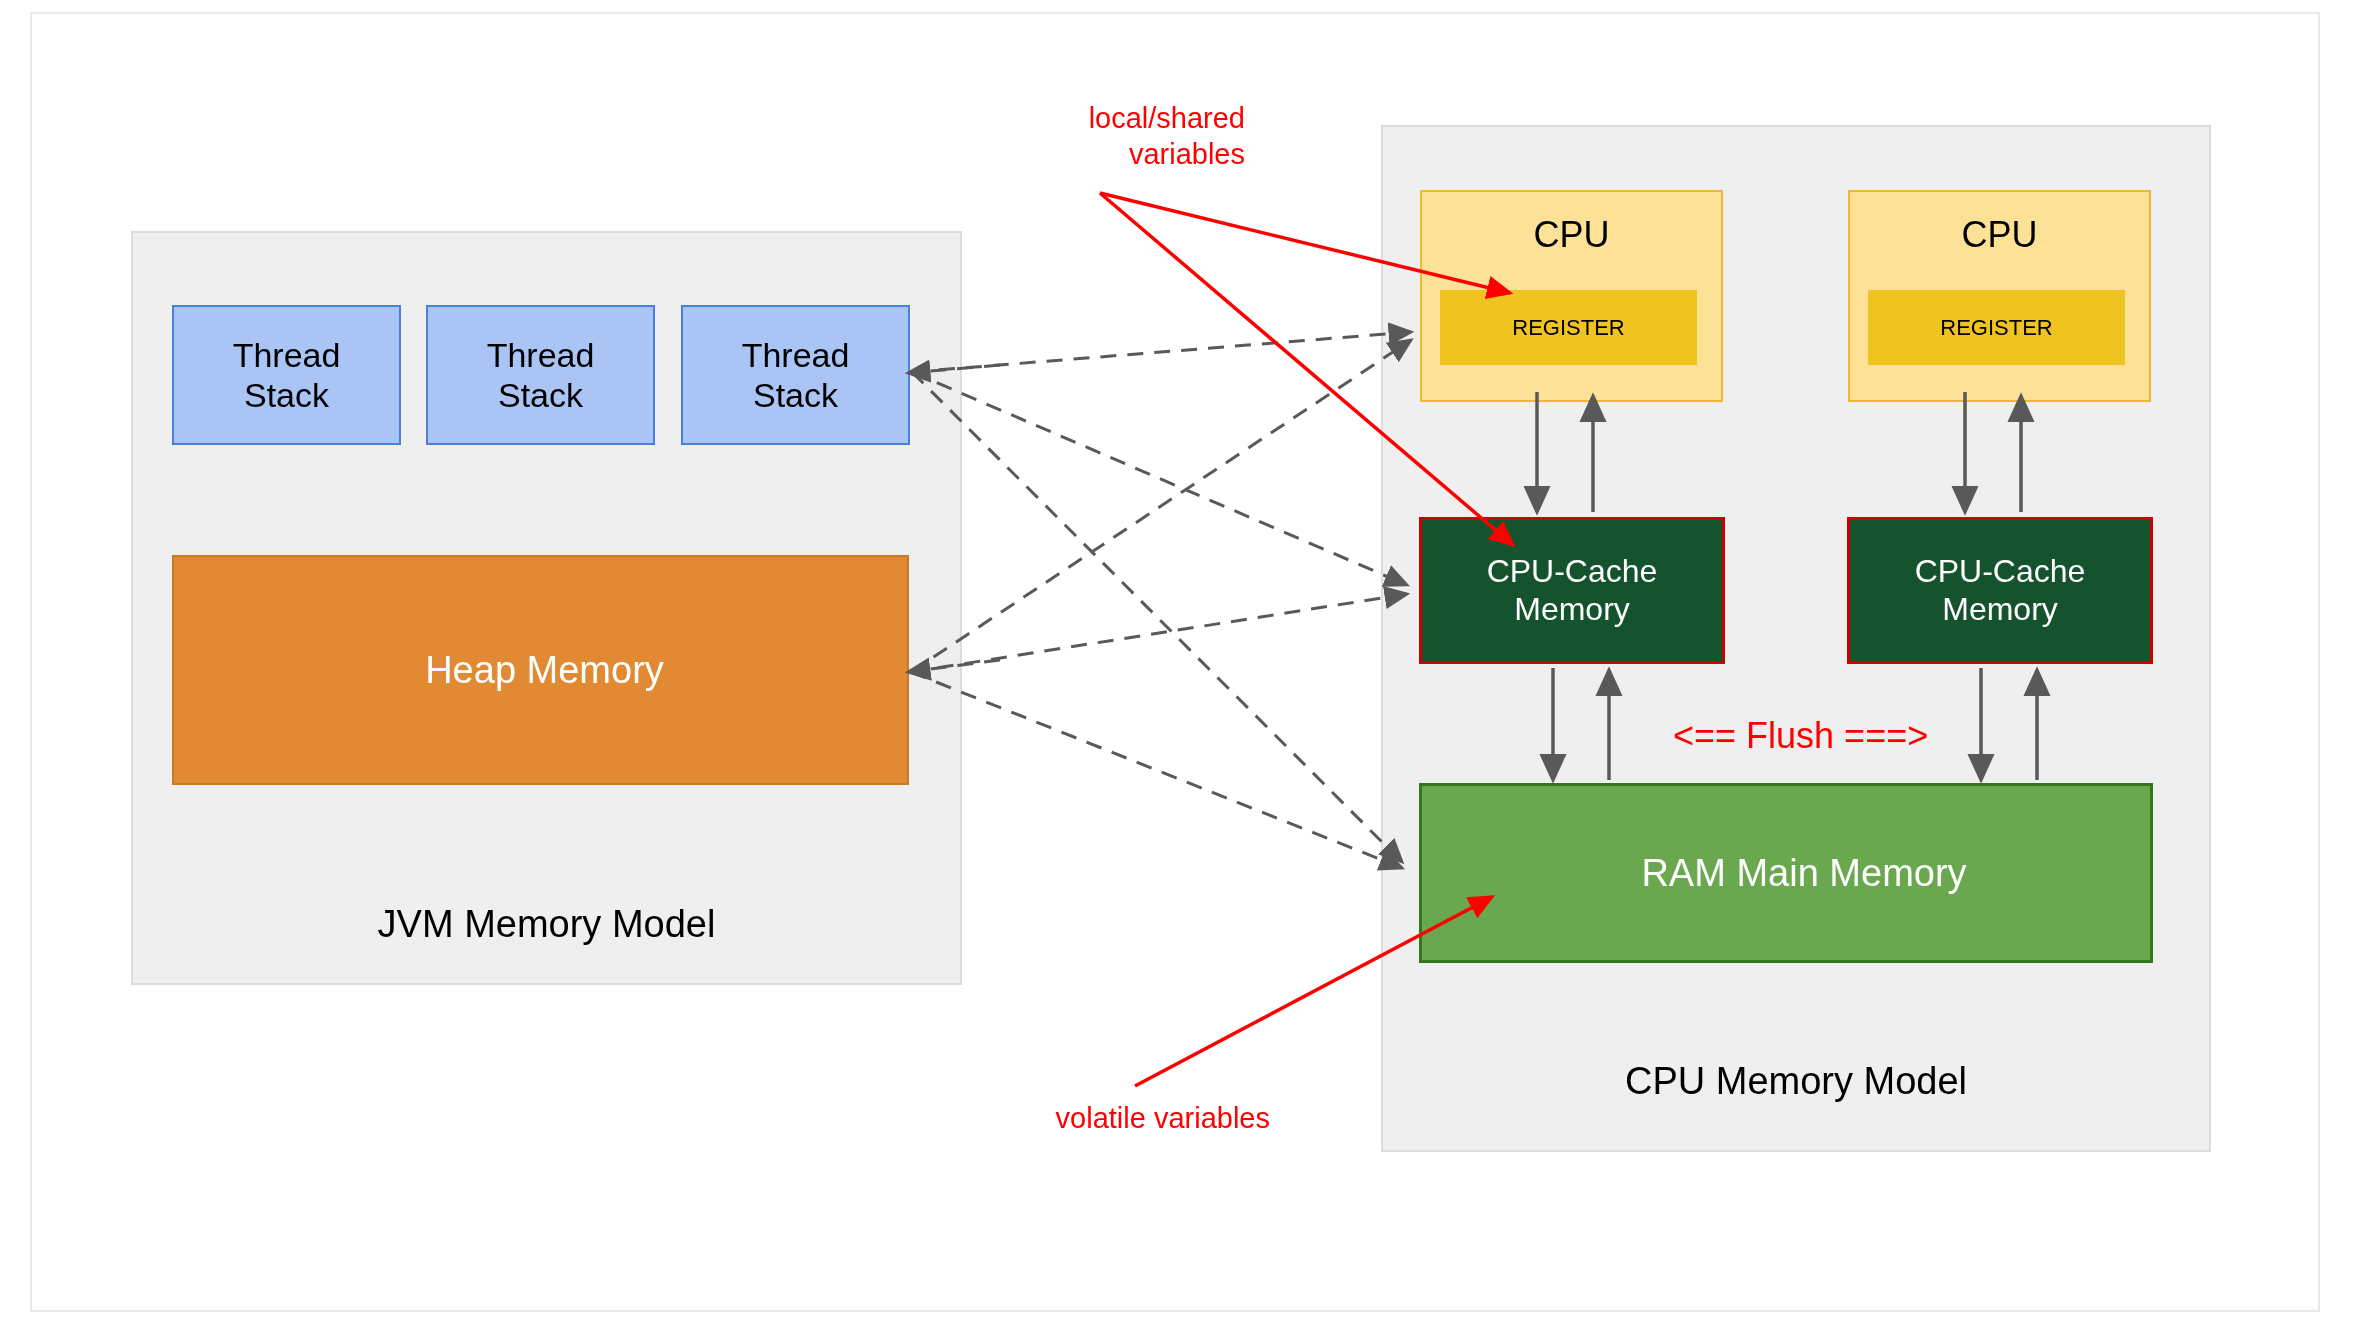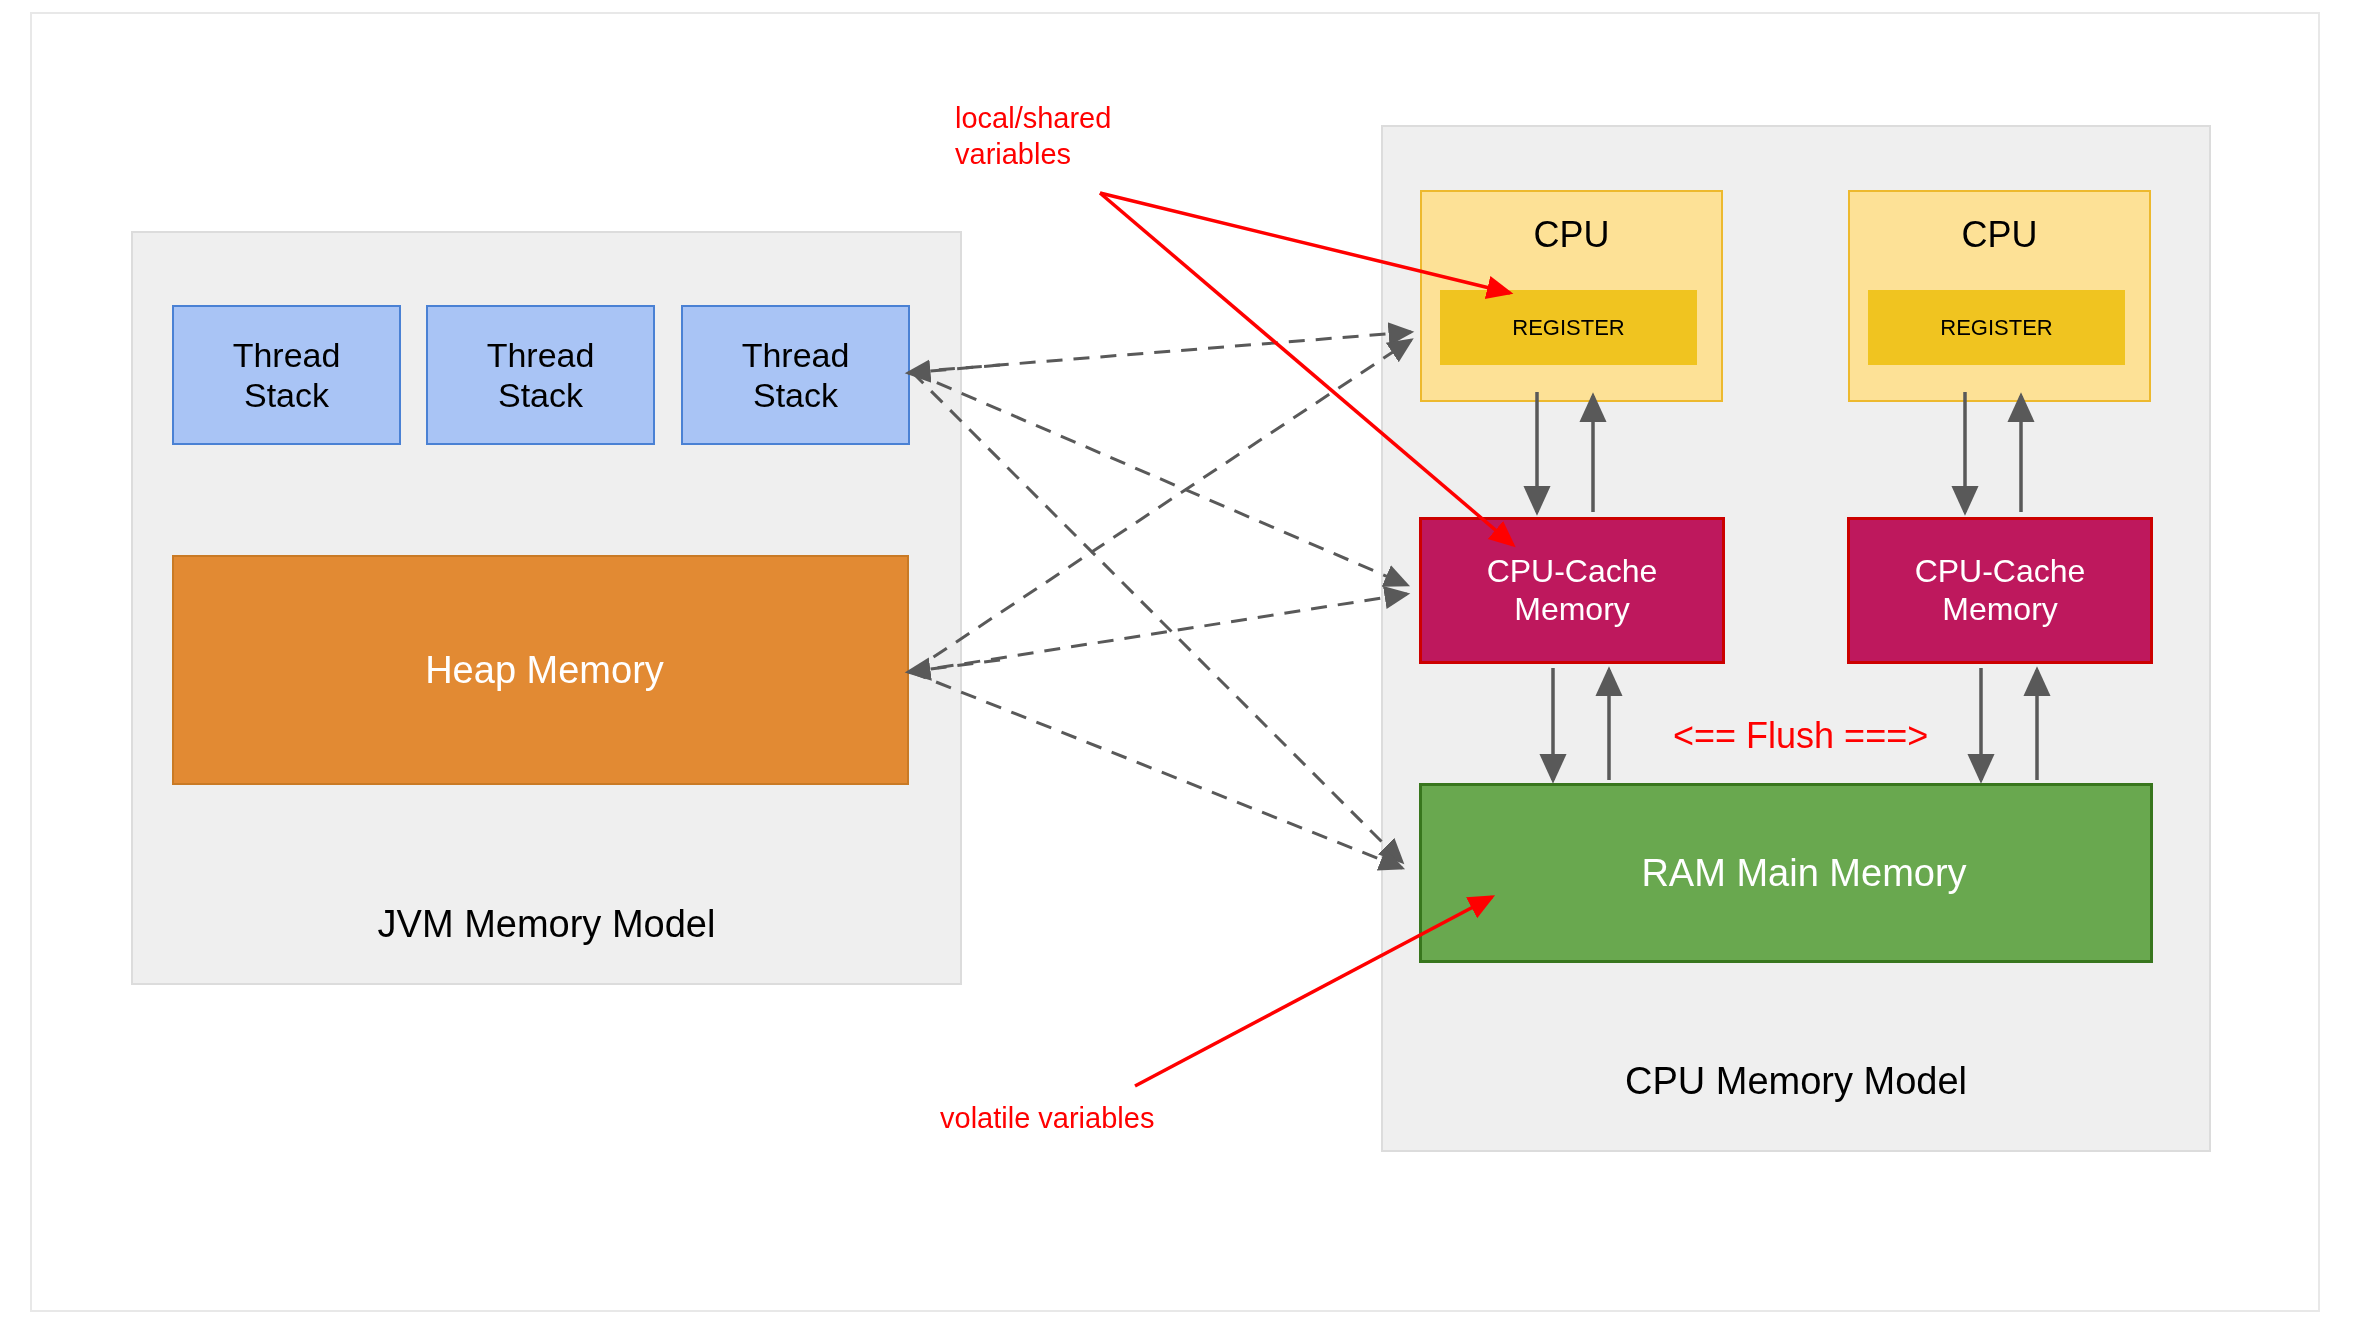--- a/index.html
+++ b/index.html
@@ -68,36 +68,36 @@
     align-items: flex-start;
     padding-top: 22px;
   }
   .register {
     background: #f0c420;
     color: #000000;
     font-size: 22px;
     border: none;
   }
   .cache {
-    background: #be185d;
+    background: #14532d;
     border: 3px solid #cc0000;
     color: #ffffff;
     font-size: 32px;
   }
   .ram {
     background: #69a84f;
     border: 3px solid #38761d;
     color: #ffffff;
     font-size: 38px;
   }
   .annot {
     position: absolute;
     color: #ff0000;
     font-size: 29px;
-    text-align: left;
+    text-align: right;
     white-space: pre-line;
     line-height: 1.25;
   }
   .flush-label {
     position: absolute;
     color: #ff0000;
     font-size: 36px;
     white-space: nowrap;
   }
   svg.overlay {

